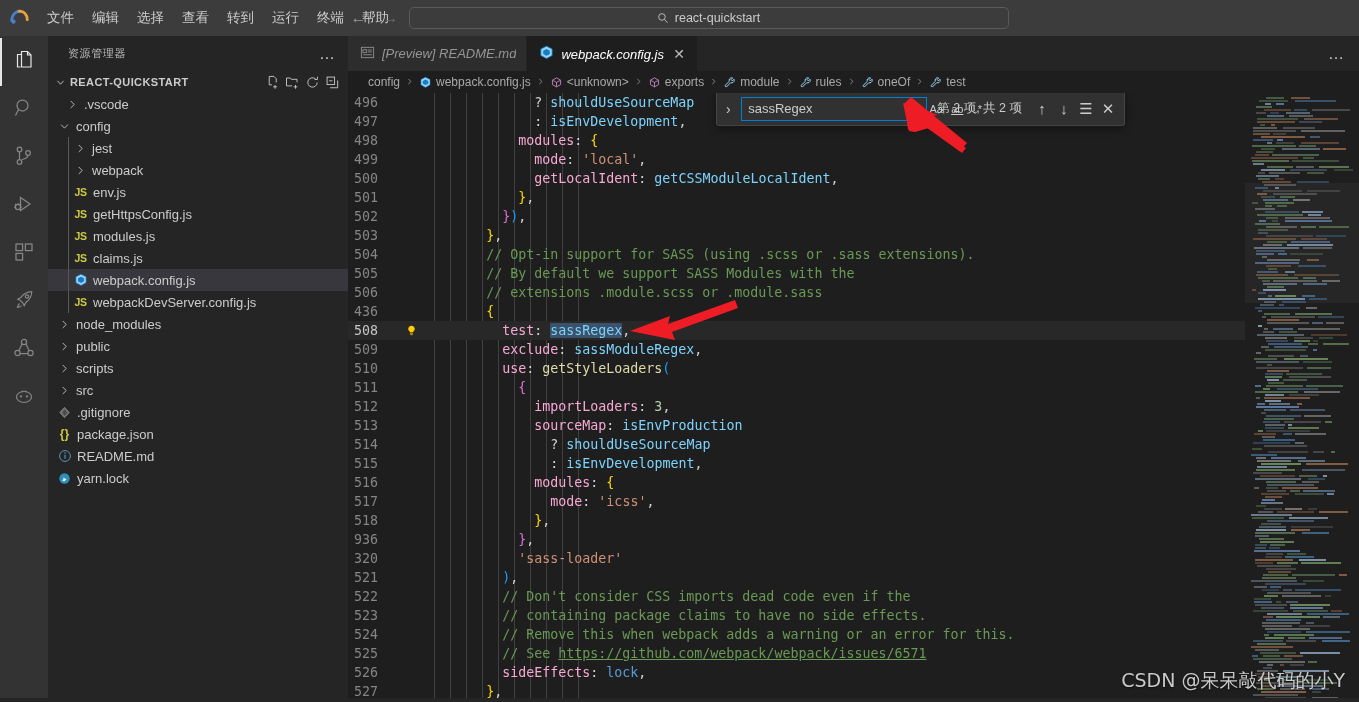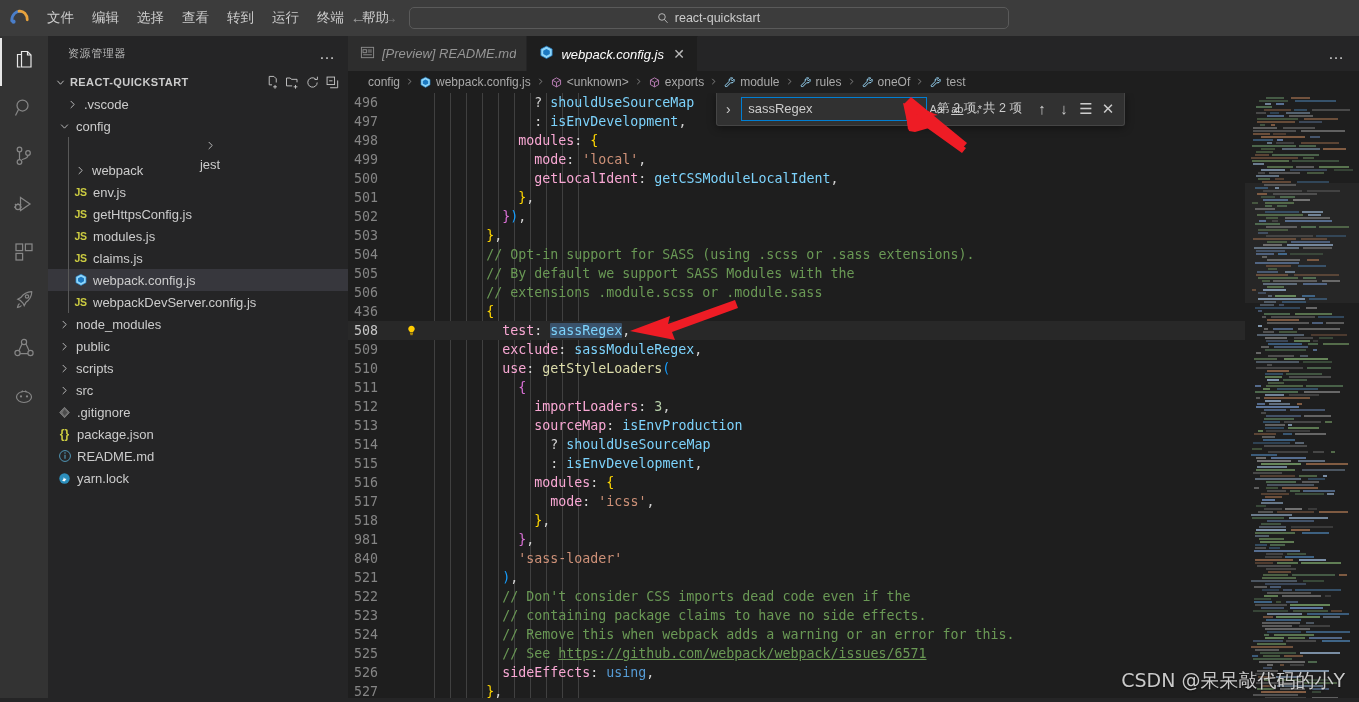--- a/index.html
+++ b/index.html
@@ -370,21 +370,21 @@
             <span>.vscode</span>
           </div>
           <div class="row" style="padding-left: 8px;">
             <span class="twisty">
               <svg width="11" height="11" viewBox="0 0 16 16">
                 <path d="M3.5 5.7 L8 10.4 L12.5 5.7" stroke="#cccccc" stroke-width="1.25" fill="none" stroke-linecap="round"></path>
               </svg>
             </span>
             <span>config</span>
           </div>
-          <div class="row" style="padding-left: 24px; flex-direction: column;">
+          <div class="row" style="padding-left: 24px;">
             <div class="indent-guide" style="left: 20px;"></div>
             <span class="twisty">
               <svg width="11" height="11" viewBox="0 0 16 16">
                 <path d="M5.8 3.3 L10.5 8 L5.8 12.7" stroke="#cccccc" stroke-width="1.25" fill="none" stroke-linecap="round"></path>
               </svg>
             </span>
             <span>jest</span>
           </div>
           <div class="row" style="padding-left: 24px;">
             <div class="indent-guide" style="left: 20px;"></div>
@@ -659,28 +659,28 @@
               <div class="line"><span class="lnum">509</span><span class="glyph"></span><span class="code-text" style="padding-left: 80.2px;"><span class="t-prop">exclude</span><span class="t-plain">: </span><span class="t-key">sassModuleRegex</span><span class="t-plain">,</span></span></div>
               <div class="line"><span class="lnum">510</span><span class="glyph"></span><span class="code-text" style="padding-left: 80.2px;"><span class="t-prop">use</span><span class="t-plain">: </span><span class="t-fn">getStyleLoaders</span><span class="t-b3">(</span></span></div>
               <div class="line"><span class="lnum">511</span><span class="glyph"></span><span class="code-text" style="padding-left: 96.24px;"><span class="t-b2">{</span></span></div>
               <div class="line"><span class="lnum">512</span><span class="glyph"></span><span class="code-text" style="padding-left: 112.28px;"><span class="t-prop">importLoaders</span><span class="t-plain">: </span><span class="t-num">3</span><span class="t-plain">,</span></span></div>
               <div class="line"><span class="lnum">513</span><span class="glyph"></span><span class="code-text" style="padding-left: 112.28px;"><span class="t-prop">sourceMap</span><span class="t-plain">: </span><span class="t-key">isEnvProduction</span></span></div>
               <div class="line"><span class="lnum">514</span><span class="glyph"></span><span class="code-text" style="padding-left: 128.32px;"><span class="t-plain">? </span><span class="t-key">shouldUseSourceMap</span></span></div>
               <div class="line"><span class="lnum">515</span><span class="glyph"></span><span class="code-text" style="padding-left: 128.32px;"><span class="t-plain">: </span><span class="t-key">isEnvDevelopment</span><span class="t-plain">,</span></span></div>
               <div class="line"><span class="lnum">516</span><span class="glyph"></span><span class="code-text" style="padding-left: 112.28px;"><span class="t-prop">modules</span><span class="t-plain">: </span><span class="t-b1">{</span></span></div>
               <div class="line"><span class="lnum">517</span><span class="glyph"></span><span class="code-text" style="padding-left: 128.32px;"><span class="t-prop">mode</span><span class="t-plain">: </span><span class="t-str">'icss'</span><span class="t-plain">,</span></span></div>
               <div class="line"><span class="lnum">518</span><span class="glyph"></span><span class="code-text" style="padding-left: 112.28px;"><span class="t-b1">}</span><span class="t-plain">,</span></span></div>
-              <div class="line"><span class="lnum">981</span><span class="glyph"></span><span class="code-text" style="padding-left: 96.24px;"><span class="t-b2">}</span><span class="t-plain">,</span></span></div>
-              <div class="line"><span class="lnum">840</span><span class="glyph"></span><span class="code-text" style="padding-left: 96.24px;"><span class="t-str">'sass-loader'</span></span></div>
+              <div class="line"><span class="lnum">936</span><span class="glyph"></span><span class="code-text" style="padding-left: 96.24px;"><span class="t-b2">}</span><span class="t-plain">,</span></span></div>
+              <div class="line"><span class="lnum">320</span><span class="glyph"></span><span class="code-text" style="padding-left: 96.24px;"><span class="t-str">'sass-loader'</span></span></div>
               <div class="line"><span class="lnum">521</span><span class="glyph"></span><span class="code-text" style="padding-left: 80.2px;"><span class="t-b3">)</span><span class="t-plain">,</span></span></div>
               <div class="line"><span class="lnum">522</span><span class="glyph"></span><span class="code-text" style="padding-left: 80.2px;"><span class="t-cmt">// Don't consider CSS imports dead code even if the</span></span></div>
               <div class="line"><span class="lnum">523</span><span class="glyph"></span><span class="code-text" style="padding-left: 80.2px;"><span class="t-cmt">// containing package claims to have no side effects.</span></span></div>
               <div class="line"><span class="lnum">524</span><span class="glyph"></span><span class="code-text" style="padding-left: 80.2px;"><span class="t-cmt">// Remove this when webpack adds a warning or an error for this.</span></span></div>
               <div class="line"><span class="lnum">525</span><span class="glyph"></span><span class="code-text" style="padding-left: 80.2px;"><span class="t-cmt">// See </span><span class="t-link">https://github.com/webpack/webpack/issues/6571</span></span></div>
-              <div class="line"><span class="lnum">526</span><span class="glyph"></span><span class="code-text" style="padding-left: 80.2px;"><span class="t-prop">sideEffects</span><span class="t-plain">: </span><span class="t-kw">using</span><span class="t-plain">,</span></span></div>
+              <div class="line"><span class="lnum">526</span><span class="glyph"></span><span class="code-text" style="padding-left: 80.2px;"><span class="t-prop">sideEffects</span><span class="t-plain">: </span><span class="t-kw">lock</span><span class="t-plain">,</span></span></div>
               <div class="line"><span class="lnum">527</span><span class="glyph"></span><span class="code-text" style="padding-left: 64.16px;"><span class="t-b1">}</span><span class="t-plain">,</span></span></div>
             </div>
 
           <div class="findwidget">
             <span class="fw-toggle">›</span>
             <div class="fw-inputbox">
               <input class="fw-input" value="sassRegex" style="">
               <div class="fw-ctrls">
                 <span class="fw-ctrl">Aa</span>
                 <span class="fw-ctrl" style="text-decoration:underline">ab</span>

